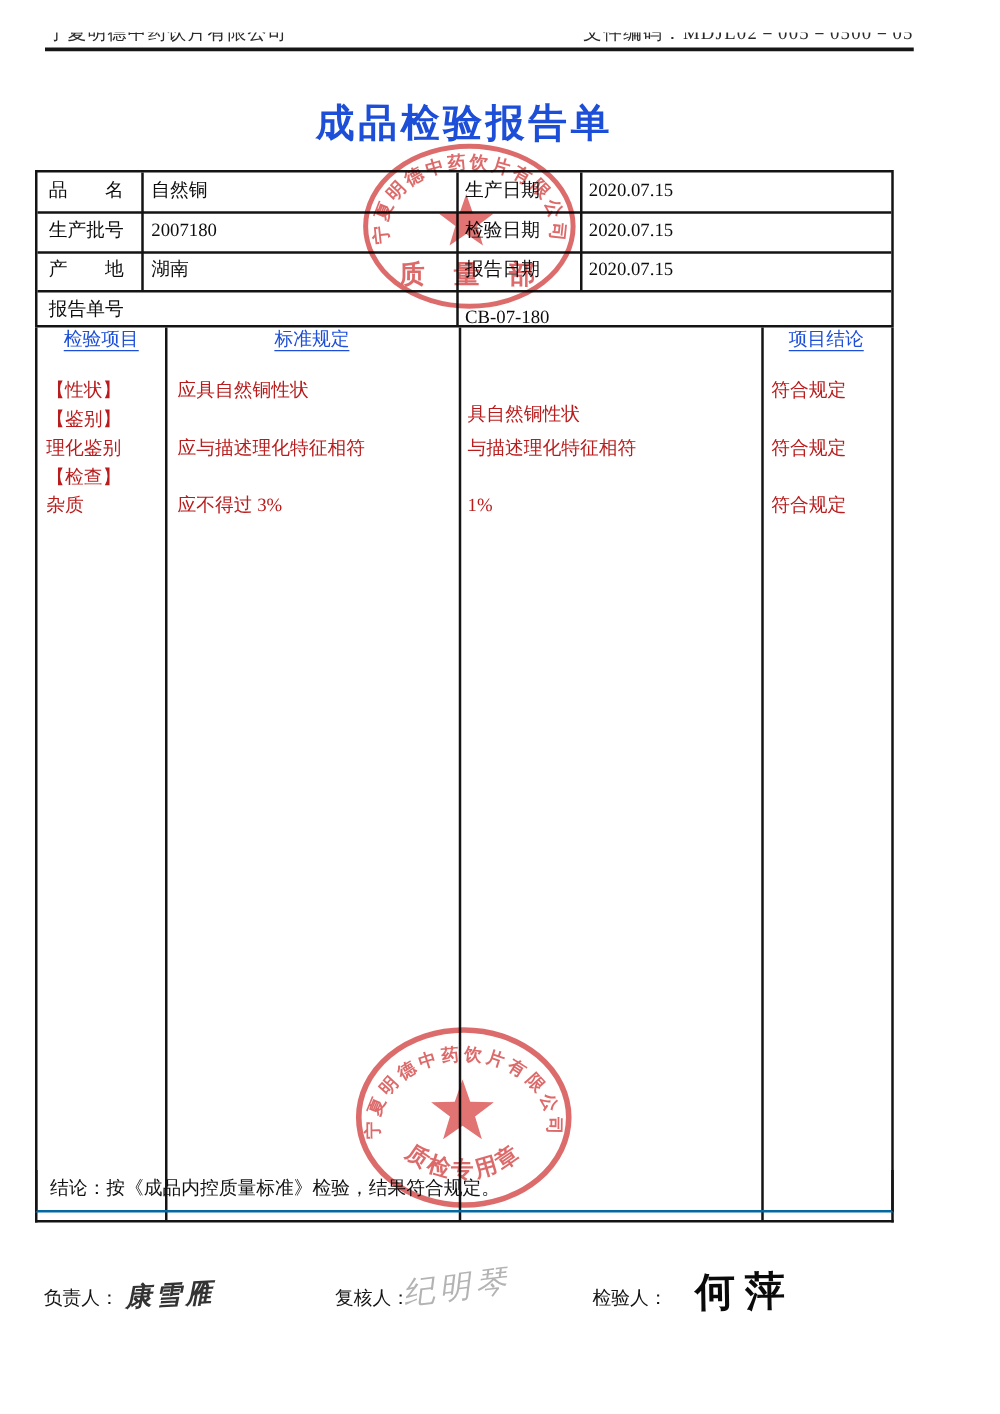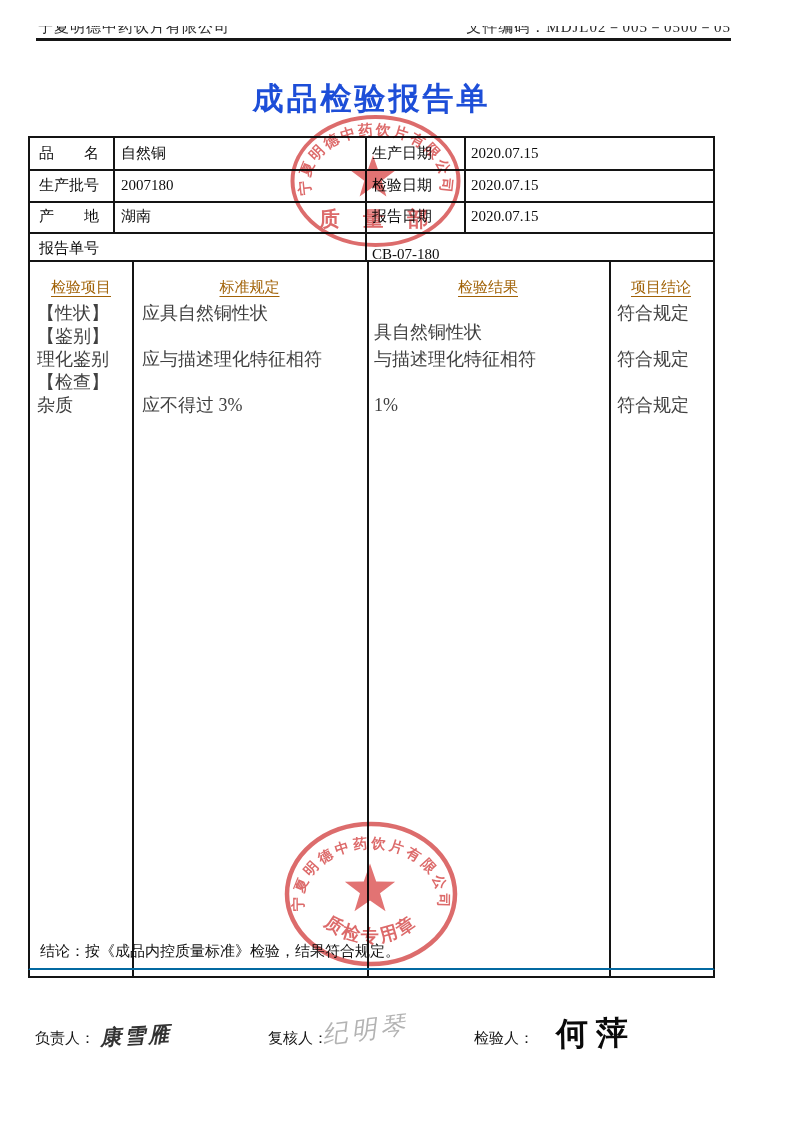--- a/index.html
+++ b/index.html
@@ -21,23 +21,23 @@
            font-size:31px; font-weight:bold; letter-spacing:3px; color:#1d4ed8; }
   
   .vline { position:absolute; width:2px; background:#141414; }
   .hline { position:absolute; height:2px; background:#141414; }
   .cell  { position:absolute; font-size:15px; line-height:31px; white-space:nowrap; color:#0d0d0d; }
   
   .info-table { position:absolute; left:28px; top:136px; width:687px; height:126px; border:2px solid #141414; }
   
   .result-table { position:absolute; left:28px; top:262px; width:687px; height:716px;
                   border-left:2px solid #141414; border-right:2px solid #141414; border-bottom:2px solid #141414; }
-  .col-hdr { position:absolute; top:16px; font-size:15px; text-align:center;
-             text-decoration:underline; text-underline-offset:4px; color:#a16207; }
-  .body-line { position:absolute; font-size:18px; line-height:23px; white-space:nowrap; color:#404040; }
+  .col-hdr { position:absolute; top:0; font-size:15px; text-align:center;
+             text-decoration:underline; text-underline-offset:4px; color:#1d4ed8; }
+  .body-line { position:absolute; font-size:15px; line-height:23px; white-space:nowrap; color:#b91c1c; }
   
   .conclusion-row { position:absolute; left:28px; top:936px; width:687px; height:34px;
                     border-left:2px solid #141414; border-right:2px solid #141414; border-bottom:2px solid #0369a1; }
   .conclusion-row .txt { position:absolute; left:10px; top:0; font-size:15px; line-height:31px; white-space:nowrap; }
   
   .sig-label { position:absolute; font-size:15px; color:#141414; white-space:nowrap; }
   .sig { position:absolute; white-space:nowrap; }
   .sig-1 { left:100px; top:1022px; font-size:21px; color:#333; font-weight:600; letter-spacing:3px; transform:rotate(-3deg); font-style:italic; }
   .sig-2 { left:322px; top:1013px; font-size:25px; color:#b3b3b3; font-style:italic; letter-spacing:4px; transform:rotate(-7deg); }
   .sig-3 { left:556px; top:1012px; font-size:32px; color:#0a0a0a; font-weight:700; letter-spacing:8px; transform:rotate(-1deg); }
@@ -87,21 +87,20 @@
     <div class="cell" style="left:342px;top:101px;">CB-07-180</div>
   </div>
 
   <div class="result-table">
     <div class="vline" style="left:102px;top:0;height:714px;"></div>
     <div class="vline" style="left:337px;top:0;height:714px;"></div>
     <div class="vline" style="left:579px;top:0;height:714px;"></div>
 
     <div class="col-hdr" style="left:0;width:102px;">检验项目</div>
     <div class="col-hdr" style="left:102px;width:235px;">标准规定</div>
-    <div class="col-hdr" style="left:337px;width:242px;">检验结果</div>
     <div class="col-hdr" style="left:579px;width:104px;">项目结论</div>
 
     <div class="body-line" style="left:7px;top:40px;">【性状】</div>
     <div class="body-line" style="left:112px;top:40px;">应具自然铜性状</div>
     <div class="body-line" style="left:344px;top:40px;margin-top:19px;">具自然铜性状</div>
     <div class="body-line" style="left:587px;top:40px;">符合规定</div>
 
     <div class="body-line" style="left:7px;top:63px;">【鉴别】</div>
 
     <div class="body-line" style="left:7px;top:86px;">理化鉴别</div>

